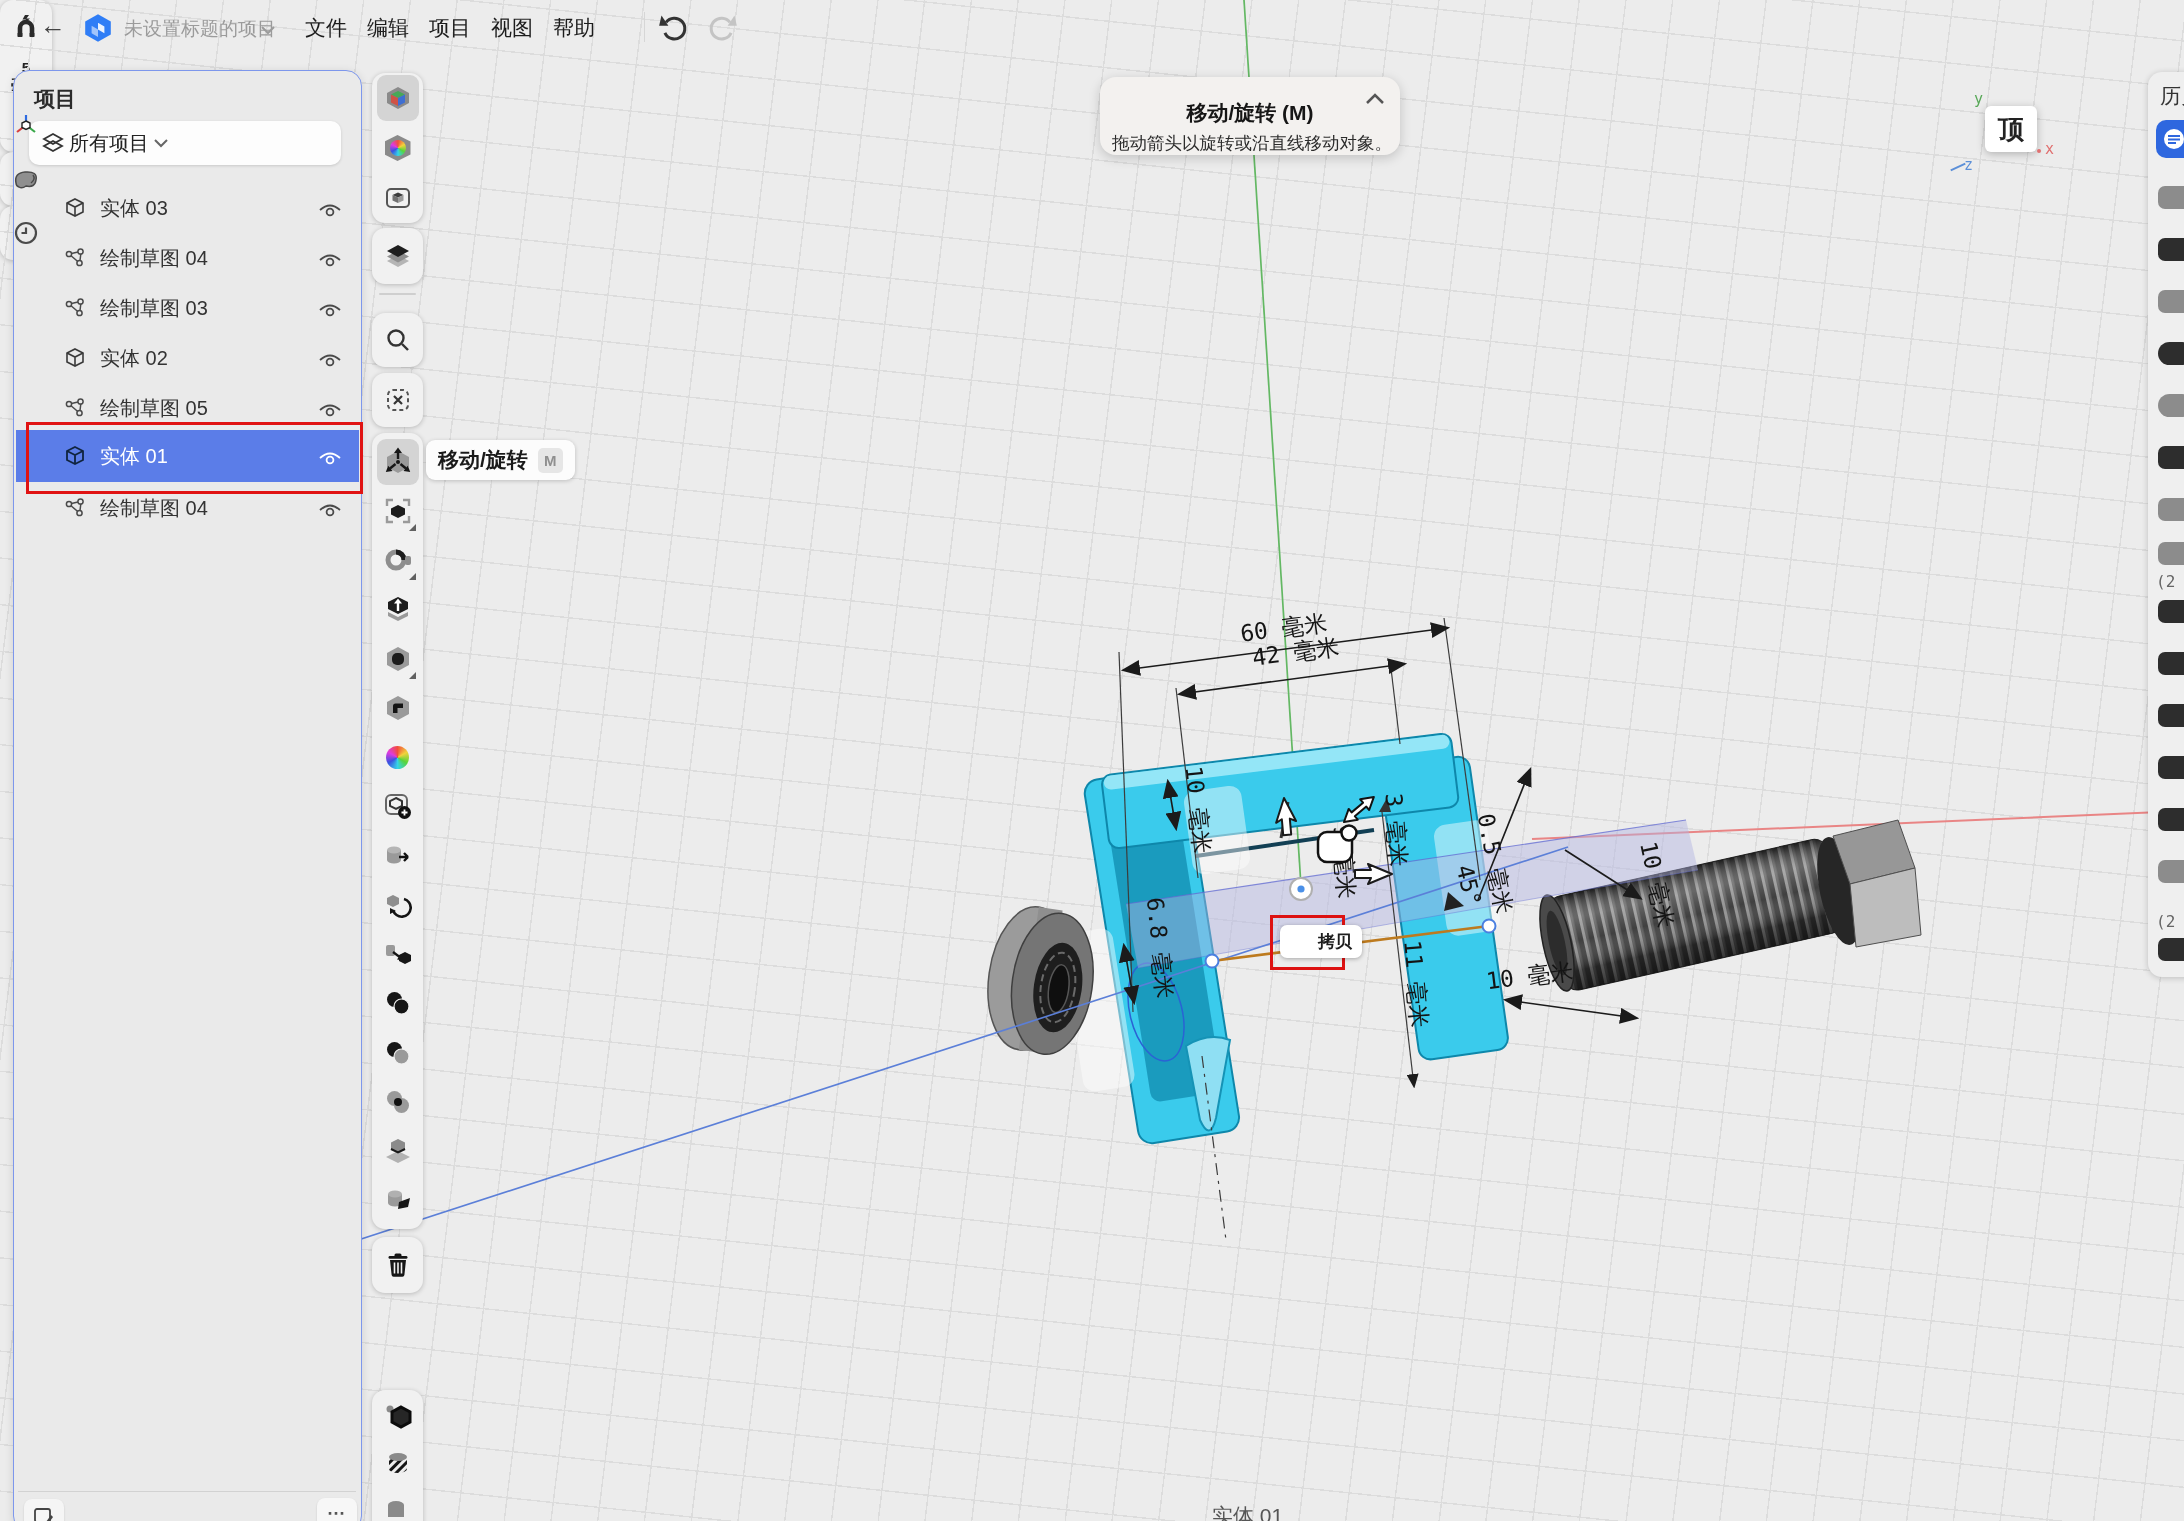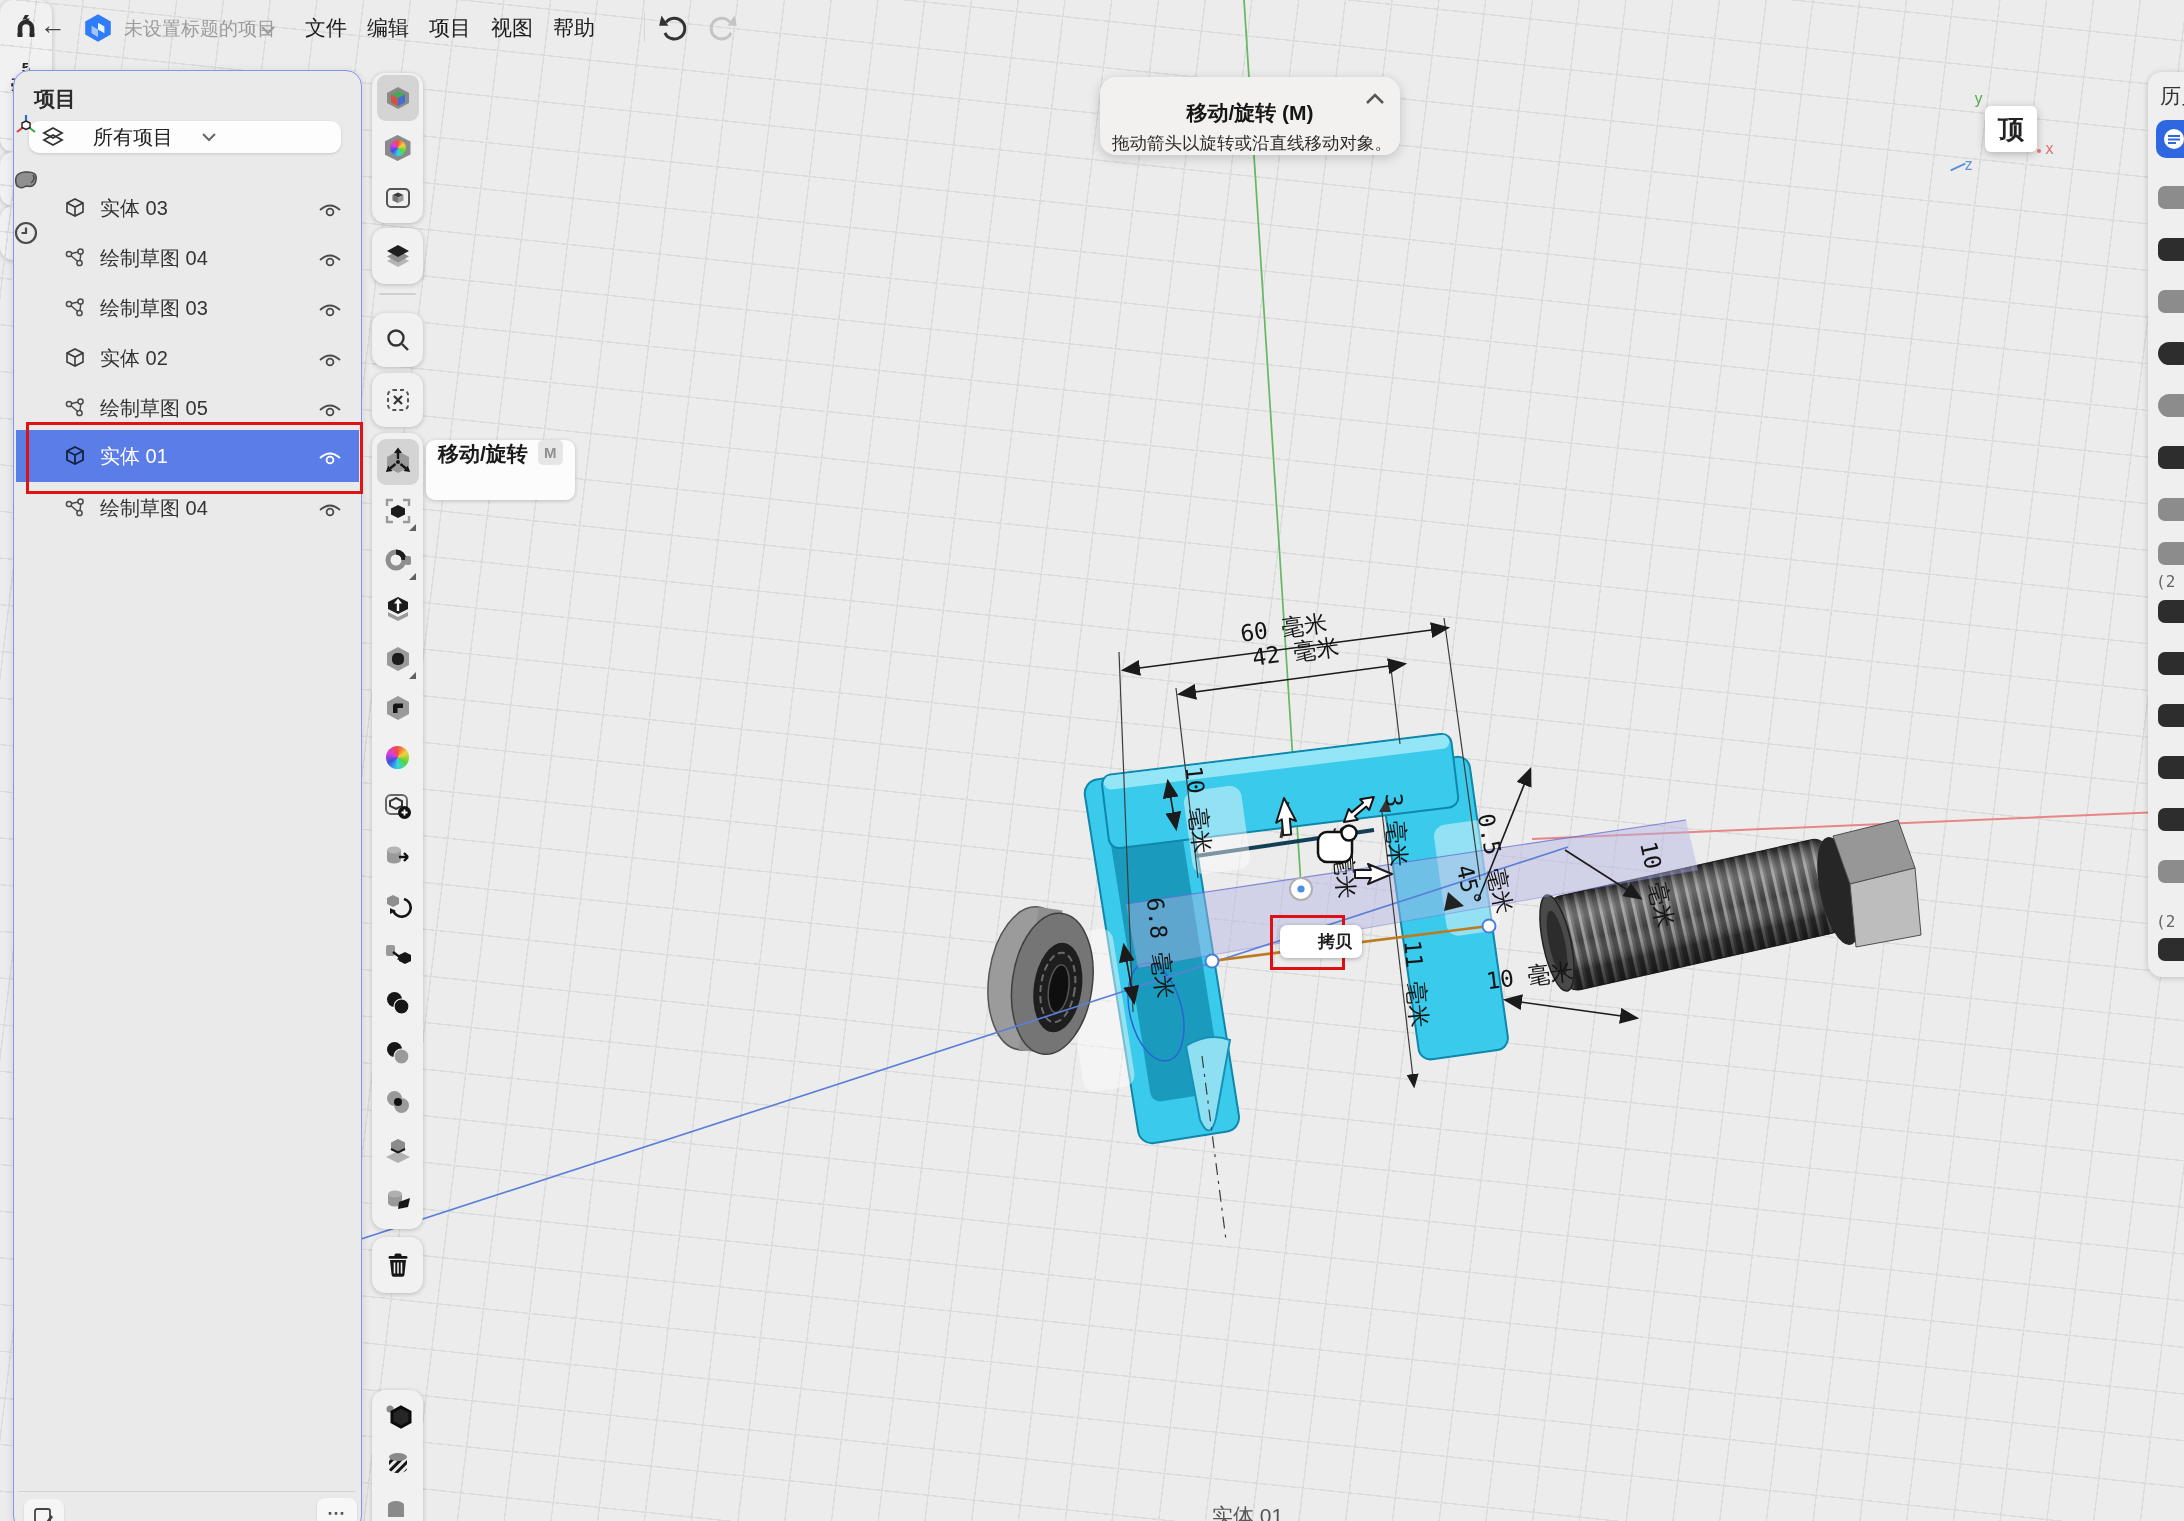--- a/index.html
+++ b/index.html
@@ -18,22 +18,22 @@
   .logo{left:58px;top:12px;}
   .doc-title{left:100px;top:16px;font-size:19px;color:#9b9b9b;}
   .title-chev{left:236px;top:24px;}
   .menu{top:14px;font-size:21px;color:#1c1c1c;font-weight:500;display:flex;gap:20px;left:281px;}
   .menu>div{cursor:default;}
   .tb-sep{left:620px;top:12px;width:1px;height:30px;background:#d6d6d6;}
   
   .panel{left:13px;top:70px;width:347px;height:1460px;background:#eaeaea;
          border:1.5px solid #7d97ec;border-radius:16px;box-shadow:0 2px 10px rgba(0,0,0,.12);}
   .panel-h{left:20px;top:14px;font-size:21px;font-weight:600;color:#2b2b2b;}
-  .filter{left:15px;top:50px;width:312px;height:32px;background:#fdfdfd;border-radius:10px;
-          box-shadow:0 1px 3px rgba(0,0,0,.15);display:flex;align-items:center;gap:28px;padding-left:12px;box-sizing:border-box;}
+  .filter{left:15px;top:50px;width:312px;height:44px;background:#fdfdfd;border-radius:10px;
+          box-shadow:0 1px 3px rgba(0,0,0,.15);display:flex;align-items:center;gap:4px;padding-left:12px;box-sizing:border-box;}
   .filter span.lbl{font-size:20px;color:#222;}
   .row{left:10px;width:330px;height:44px;display:flex;align-items:center;gap:14px;padding-left:40px;box-sizing:border-box;}
   .row .lbl{font-size:20px;color:#333;}
   .row-sel-bg{left:2px;top:359px;width:343px;height:52px;background:#5b7de8;}
   .row.sel .lbl{color:#fff;}
   .eye{position:absolute;right:12px;top:15px;}
   .redbox{left:12px;top:351px;width:331px;height:66px;border:3px solid #e01313;}
   .panel-foot-sep{left:4px;top:1420px;width:338px;height:1px;background:#d2d2d2;}
   .foot-icon{left:10px;top:1428px;width:40px;height:36px;background:#f5f5f5;border-radius:8px;
              display:flex;align-items:center;justify-content:center;box-shadow:0 1px 2px rgba(0,0,0,.15);}
@@ -45,22 +45,22 @@
         display:flex;flex-direction:column;align-items:center;}
   .tile{width:42px;height:46px;display:flex;align-items:center;justify-content:center;border-radius:9px;position:relative;}
   .tile.sel{background:#d4d4d4;}
   .fly{position:absolute;right:3px;bottom:3px;width:0;height:0;border-left:7px solid transparent;border-bottom:7px solid #606060;}
   .hexwrap{width:26px;height:26px;background:#8a8a8a;clip-path:polygon(50% 0,100% 25%,100% 75%,50% 100%,0 75%,0 25%);
            display:flex;align-items:center;justify-content:center;}
   .cwheel{width:16px;height:16px;border-radius:50%;background:conic-gradient(#f24d3c,#f2d23c,#57d43a,#35d3e8,#3a51e0,#e03ae0,#f24d3c);}
   .cwheel.big{width:23px;height:23px;}
   .rail-sep{left:379px;top:293px;width:37px;height:2px;background:#cfcfcf;border-radius:1px;}
   
-  .toolname{left:426px;top:440px;height:60px;background:#fcfcfc;border-radius:9px;box-shadow:0 1px 4px rgba(0,0,0,.2);
-            display:flex;align-items:flex-start;gap:10px;padding:0 12px;}
+  .toolname{left:426px;top:440px;height:40px;background:#fcfcfc;border-radius:9px;box-shadow:0 1px 4px rgba(0,0,0,.2);
+            display:flex;align-items:center;gap:10px;padding:0 12px;}
   .toolname .t{font-size:21px;font-weight:700;color:#1a1a1a;}
   .kbd{width:25px;height:25px;background:#e6e6e6;border-radius:5px;display:flex;align-items:center;justify-content:center;
        font-size:15px;color:#8f8f8f;font-weight:600;}
   
   .tooltip{left:1100px;top:77px;width:300px;height:78px;background:#f3f1ef;border-radius:16px;
            box-shadow:0 3px 12px rgba(0,0,0,.18);box-sizing:border-box;padding:22px 12px;}
   .tooltip .tt{font-size:21px;font-weight:700;text-align:center;color:#161616;}
   .tooltip .td{font-size:17.5px;color:#2c2c2c;margin-top:4px;white-space:nowrap;}
   .tooltip .chev{position:absolute;right:14px;top:14px;}
   

